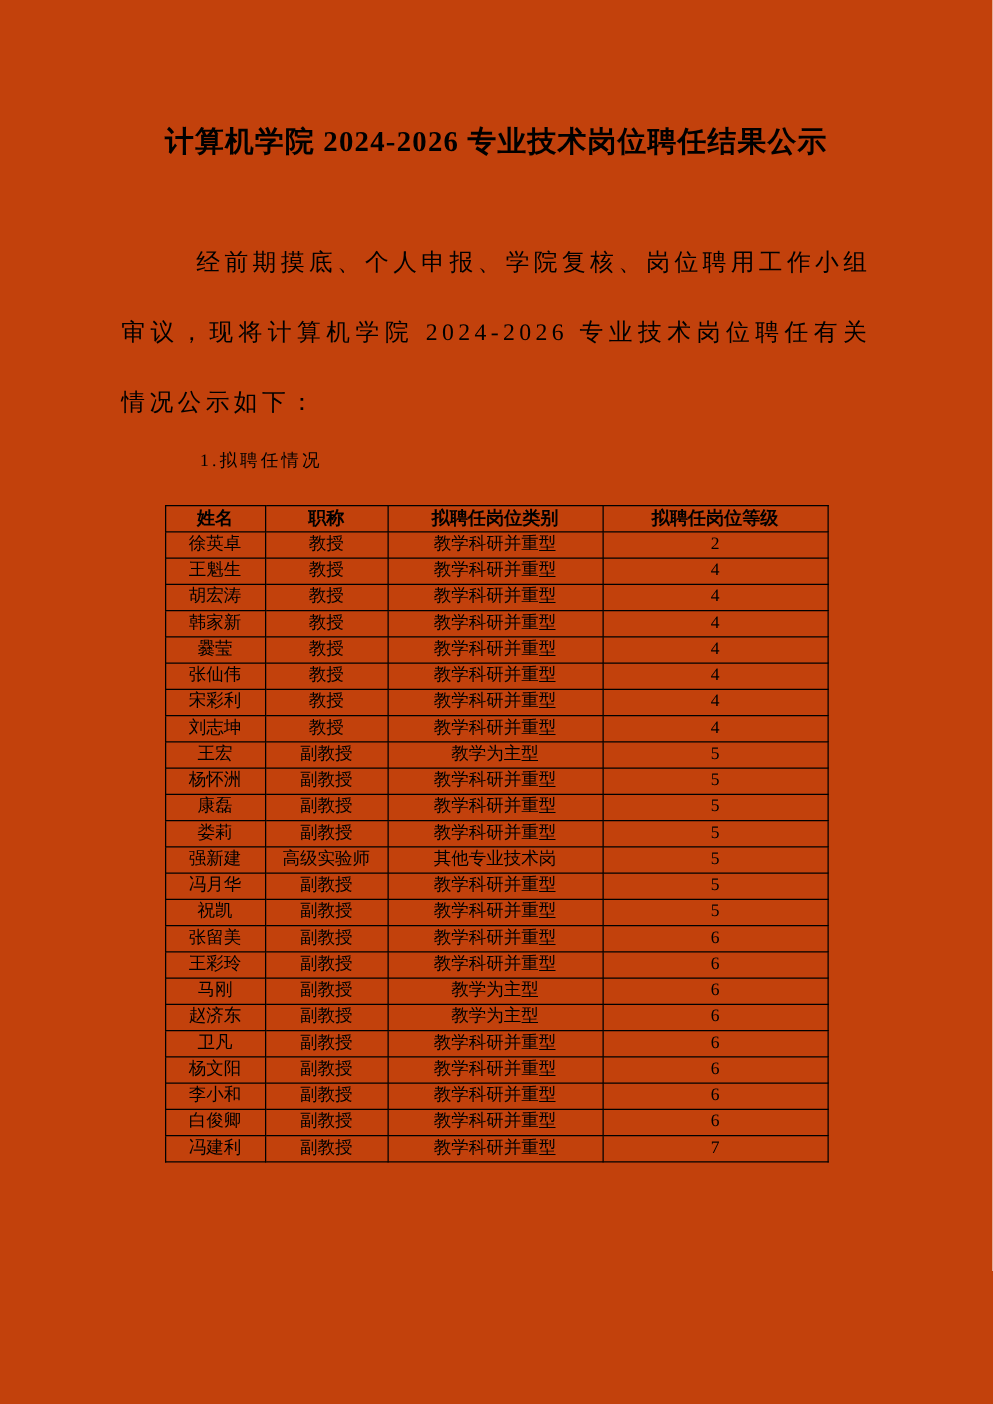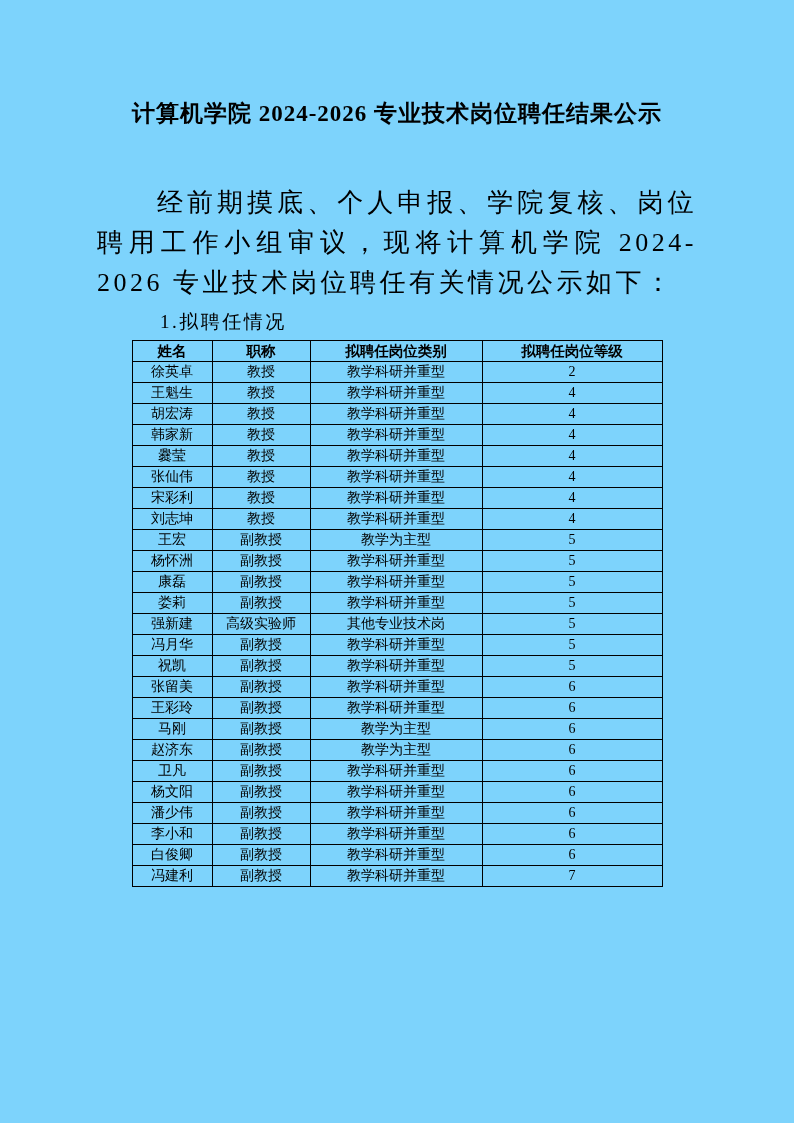--- a/index.html
+++ b/index.html
@@ -4,52 +4,52 @@
 <style>
   html, body {
     margin: 0;
     padding: 0;
     background: #ffffff;
   }
   .page {
     position: relative;
     width: 794px;
     height: 1123px;
-    background: #7dd3fc;
+    background: #c2410c;
     color: #000000;
     font-family: "Liberation Serif", "DejaVu Serif", serif;
     overflow: hidden;
     box-sizing: border-box;
   }
   .doc-title {
     margin: 0;
     padding-top: 97px;
     text-align: center;
     font-size: 23px;
     font-weight: bold;
     line-height: 34px;
     letter-spacing: 1px;
   }
   .intro-paragraph {
     margin: 52px 97px 0 97px;
-    font-size: 26px;
-    line-height: 40px;
+    font-size: 19px;
+    line-height: 56px;
     letter-spacing: 3.5px;
     text-align: justify;
     text-indent: 60px;
     text-justify: inter-character;
   }
   .section-heading {
     margin: 4px 0 0 160px;
-    font-size: 19px;
+    font-size: 14px;
     line-height: 30px;
     letter-spacing: 2.5px;
   }
   table.appointment-table {
-    margin: 3px auto 0 auto;
+    margin: 19px auto 0 auto;
     width: 530px;
     table-layout: fixed;
     border-collapse: collapse;
     font-size: 14px;
     padding-left: 44px;
   }
   table.appointment-table th,
   table.appointment-table td {
     border: 1px solid #000000;
     height: 20px;
@@ -216,26 +216,20 @@
           <td>教学科研并重型</td>
           <td>6</td>
         </tr>
         <tr>
           <td>杨文阳</td>
           <td>副教授</td>
           <td>教学科研并重型</td>
           <td>6</td>
         </tr>
         <tr>
-          <td>潘少伟</td>
-          <td>副教授</td>
-          <td>教学科研并重型</td>
-          <td>6</td>
-        </tr>
-        <tr>
           <td>李小和</td>
           <td>副教授</td>
           <td>教学科研并重型</td>
           <td>6</td>
         </tr>
         <tr>
           <td>白俊卿</td>
           <td>副教授</td>
           <td>教学科研并重型</td>
           <td>6</td>

